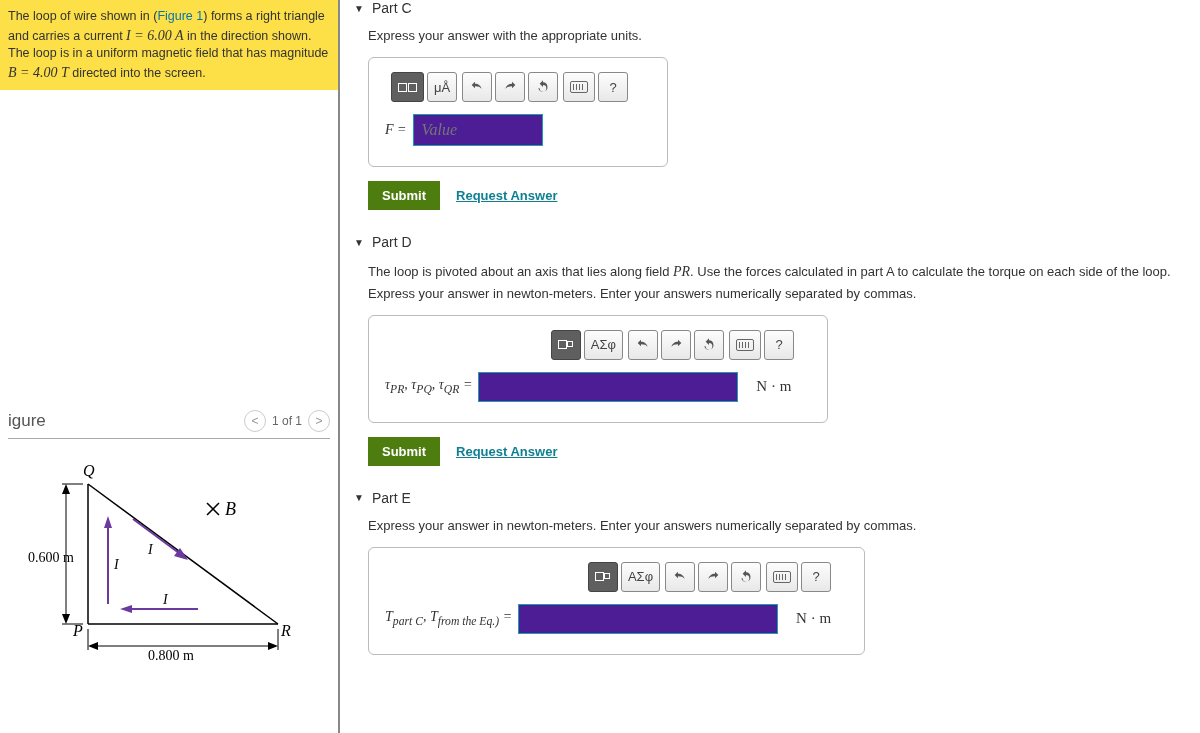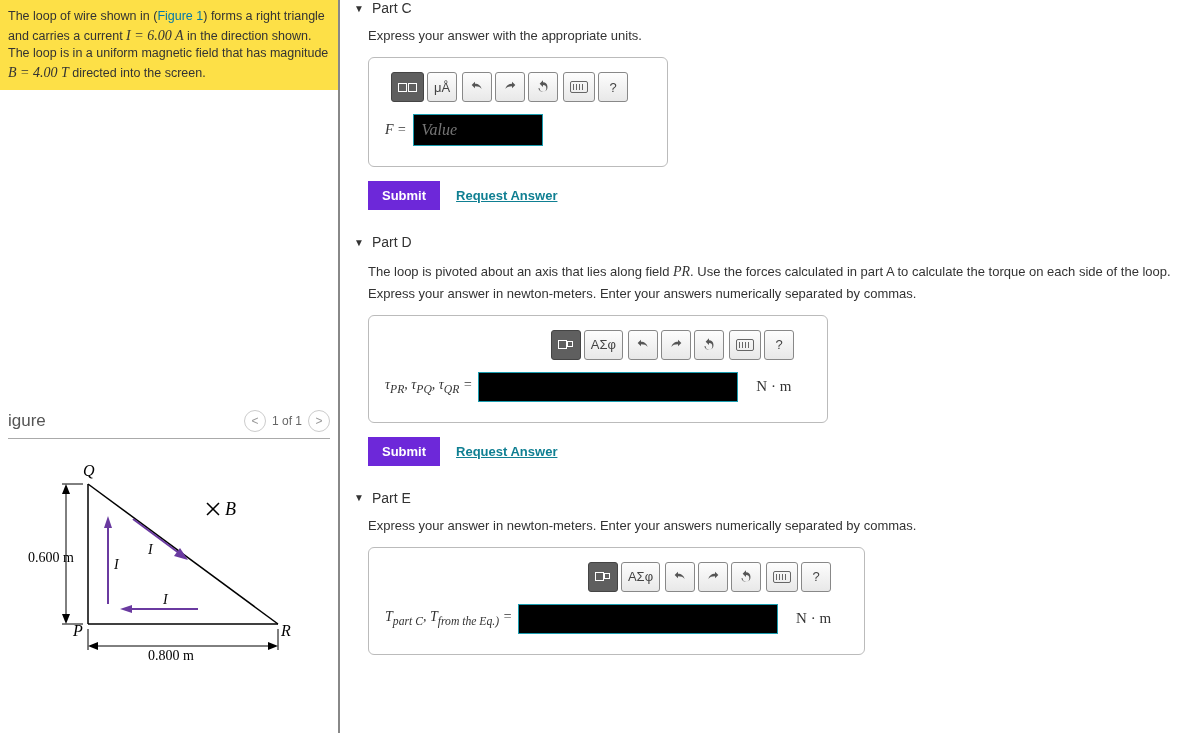--- a/index.html
+++ b/index.html
@@ -24,27 +24,27 @@
 .instr { font-size: 13px; color: #333; font-weight: normal; margin-bottom: 14px; }
 .answer-box { border: 1px solid #bbb; border-radius: 6px; padding: 14px 33px 20px 16px; margin-bottom: 14px; display: inline-block; min-width: 300px; }
 .toolbar { display: flex; gap: 5px; align-items: center; margin-bottom: 12px; justify-content: flex-end; }
 .toolbar-group { display: flex; gap: 3px; }
 .tb-btn { height: 30px; min-width: 30px; padding: 0 6px; border: 1px solid #888; border-radius: 3px; background: linear-gradient(#fdfdfd,#e8e8e8); display: flex; align-items: center; justify-content: center; font-size: 13px; cursor: pointer; color: #444; }
 .tb-btn.template { background: #5f5f5f; color: #fff; border-color: #444; font-size: 11px; position: relative; }
 .tb-btn.template .box { width: 9px; height: 9px; border: 1px solid #fff; display: inline-block; }
 .tb-btn svg { width: 16px; height: 16px; }
 .input-row { display: flex; align-items: center; gap: 6px; }
 .lhs { font-family: "Times New Roman", serif; font-style: italic; font-size: 14px; white-space: nowrap; }
-.value-input, .units-input, .big-input { border: 1.5px solid #1a9db0; padding: 6px 8px; font-family: "Times New Roman", serif; font-style: italic; font-size: 16px; color: #888; background: #000000; }
+.value-input, .units-input, .big-input { border: 1.5px solid #1a9db0; padding: 6px 8px; font-family: "Times New Roman", serif; font-style: italic; font-size: 16px; color: #888; background: #4c1d95; }
 .value-input { width: 130px; }
 .units-input { width: 110px; }
 .big-input { width: 260px; height: 30px; }
 .units-label { font-family: "Times New Roman", serif; font-size: 15px; margin-left: 12px; }
 .submit-row { display: flex; align-items: center; gap: 16px; }
-.submit-btn { background: #6d28d9; color: #fff; border: none; padding: 7px 14px; font-size: 13px; font-weight: bold; cursor: pointer; }
+.submit-btn { background: #4d7c0f; color: #fff; border: none; padding: 7px 14px; font-size: 13px; font-weight: bold; cursor: pointer; }
 .request-answer { color: #0f7f92; text-decoration: underline; font-size: 13px; font-weight: bold; cursor: pointer; }
 .keyboard-icon { width:18px; height:12px; border:1px solid #666; border-radius:2px; position:relative; }
 .keyboard-icon::after { content:""; position:absolute; left:2px; right:2px; top:2px; bottom:2px; background: repeating-linear-gradient(90deg,#666 0 1px, transparent 1px 3px); }
 </style>
 </head>
 <body>
 
 <div class="container">
   <div class="left-panel">
     <div class="problem-box">

